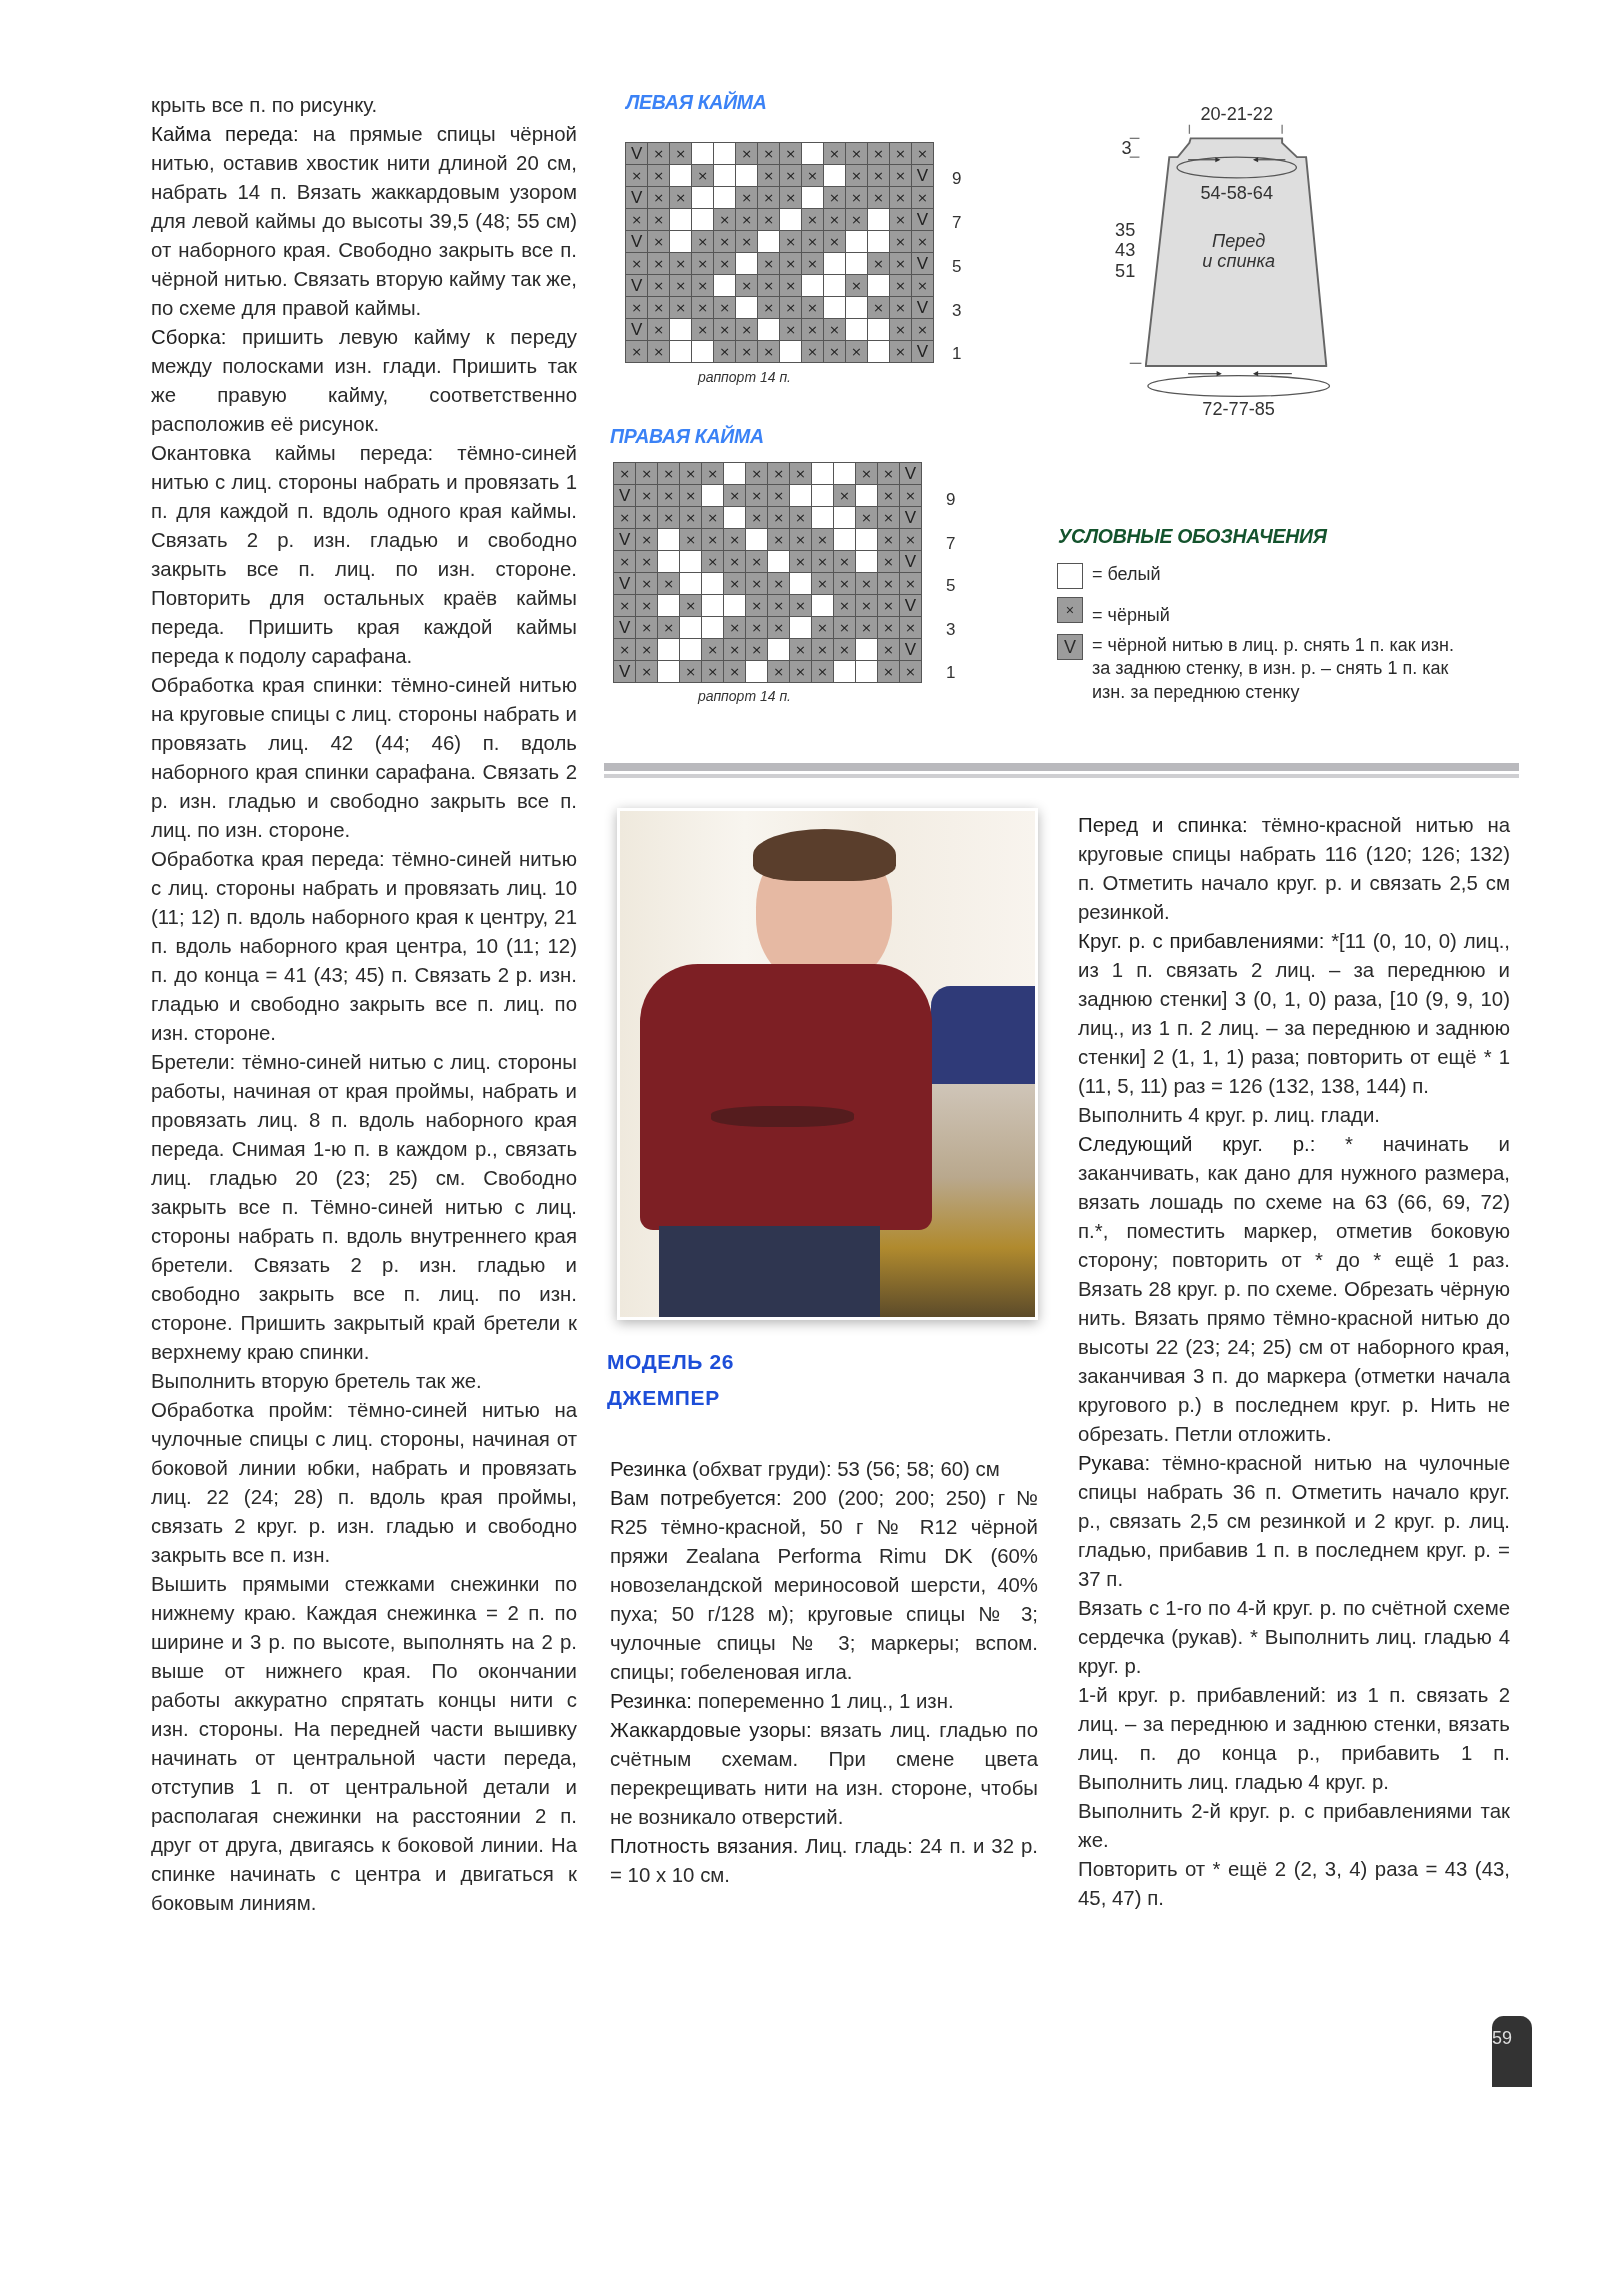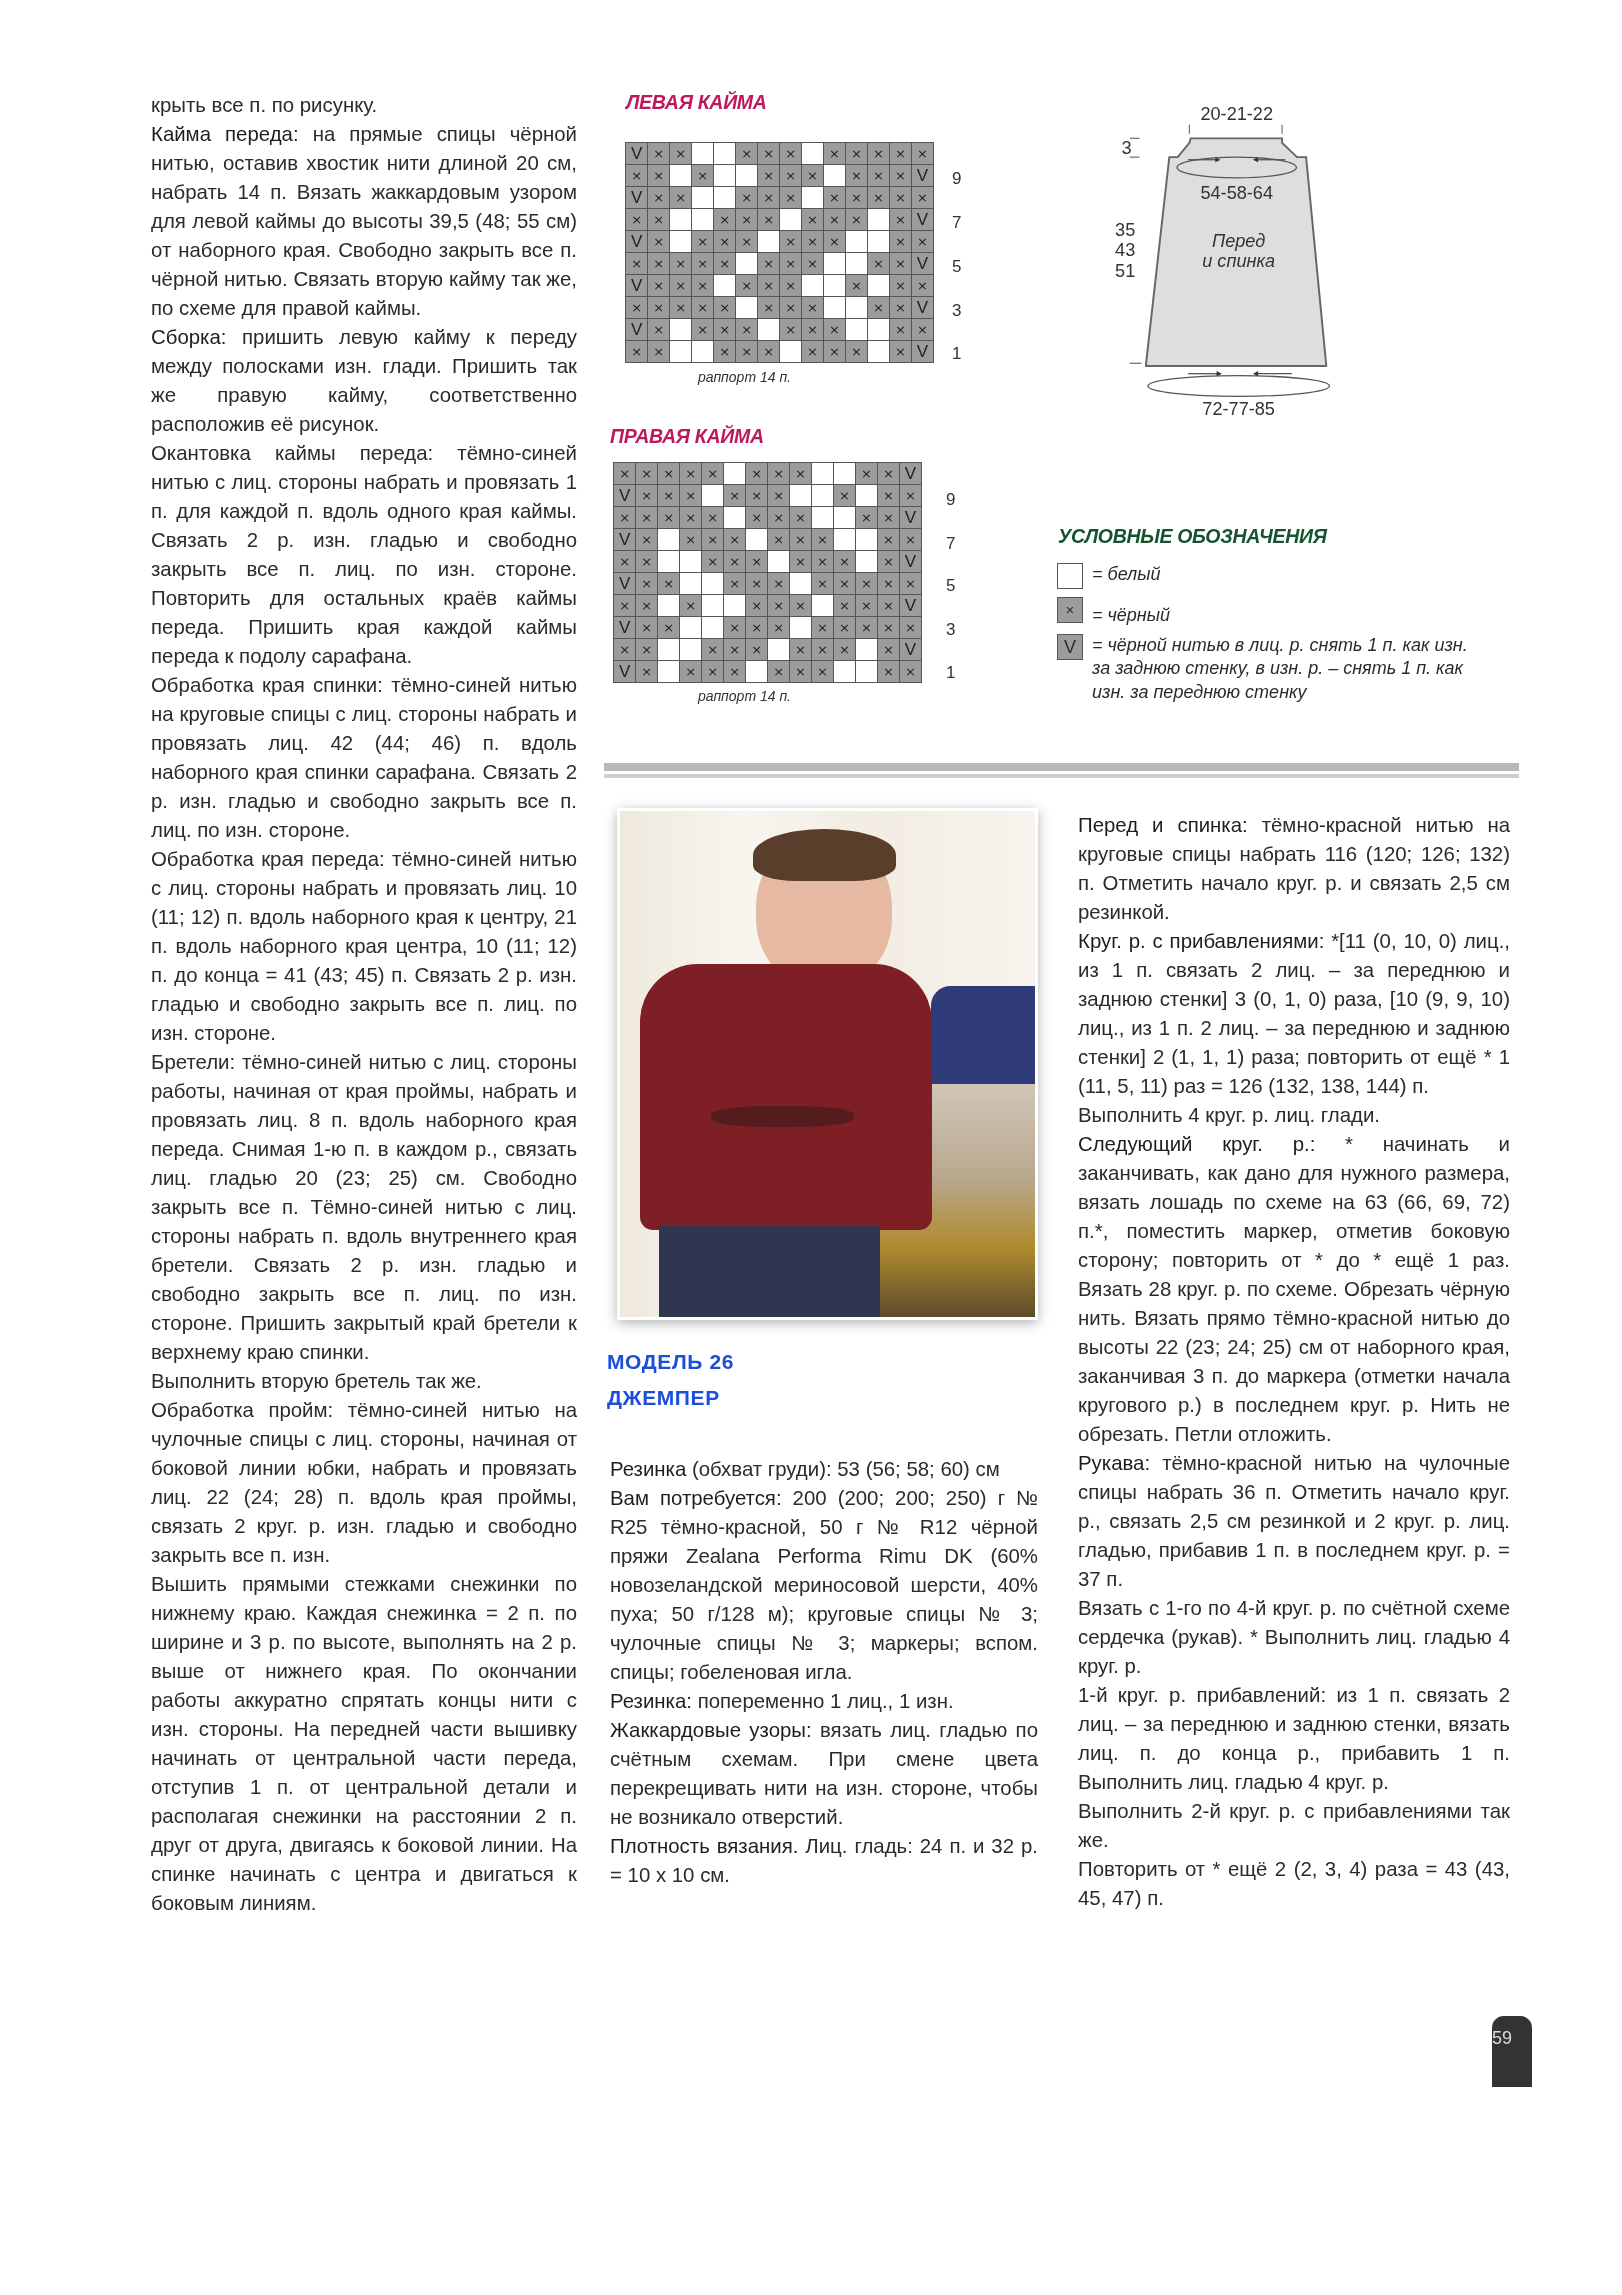--- a/index.html
+++ b/index.html
@@ -5,36 +5,36 @@
   html, body { margin:0; padding:0; background:#ffffff; }
   body { width:1623px; height:2295px; position:relative; overflow:hidden;
          font-family:"Liberation Sans", sans-serif; color:#2b2b2b; }
   .col { position:absolute; font-size:20.4px; line-height:29px; text-align:justify; }
   .col p { margin:0; }
   .col b { font-weight:normal; color:#1e1e1e; }
   #col-left { left:151px; top:91px; width:426px; }
   #col-mid { left:610px; top:1455px; width:428px; }
   #col-right { left:1078px; top:811px; width:432px; }
 
-  .chart-title { position:absolute; font-weight:bold; font-style:italic; font-size:19.5px; color:#be185d; letter-spacing:-0.3px; }
+  .chart-title { position:absolute; font-weight:bold; font-style:italic; font-size:19.5px; color:#3b82f6; letter-spacing:-0.3px; }
   .grid { position:absolute; display:grid; grid-template-columns:repeat(14, 21.4px); grid-auto-rows:21.4px;
           border:1.3px solid #555; background:#555; gap:0.6px; }
   .cell { background:#9c9c9c; display:flex; align-items:center; justify-content:center;
           font-size:13px; color:#222; font-family:"DejaVu Sans", sans-serif; }
   .cell.w { background:#ffffff; }
   .cell.v { font-size:17px; font-family:"Liberation Sans", sans-serif; }
   .rownum { position:absolute; font-size:17px; color:#333; width:19.5px; text-align:center; }
   .rapport { position:absolute; font-style:italic; font-size:14px; color:#333; }
 
   .legend-title { position:absolute; left:1058px; top:525px; font-weight:bold; font-style:italic; font-size:19.5px; color:#14532d; letter-spacing:-0.3px;}
   .legend-item { position:absolute; left:1057px; display:flex; align-items:flex-start; }
   .legend-box { width:26px; height:26px; border:1.3px solid #555; box-sizing:border-box; display:flex; align-items:center; justify-content:center; font-size:14.3px; margin-right:9px; flex-shrink:0; }
   .legend-box.x { background:#9c9c9c; }
   .legend-box.v { background:#9c9c9c; font-size:18px; }
-  .legend-text { font-style:italic; font-size:18px; line-height:23.4px; color:#2b2b2b; }
+  .legend-text { font-size:18px; line-height:23.4px; color:#2b2b2b; }
 
   .divider-1 { position:absolute; left:604px; top:763px; width:915px; height:7.8px; background:#b9b9bd; }
   .divider-2 { position:absolute; left:604px; top:774px; width:915px; height:3.9px; background:#cfcfd2; }
 
   .photo { position:absolute; left:617px; top:808px; width:415px; height:506px; box-shadow:0 2.6px 11.7px rgba(0,0,0,0.3); overflow:hidden; background:#f3efe8; border:3.9px solid #fff; }
   .model-title { position:absolute; left:607px; top:1344px; font-weight:bold; font-size:21px; line-height:36px; color:#1d4ed8; letter-spacing:0.6px; }
 
   .page-tab { position:absolute; left:1492px; top:2016px; width:40px; height:71px; background:#333; border-radius:11.7px 11.7px 0 0; color:#ddd; font-size:18px; text-align:left; padding-top:11.7px; box-sizing:border-box; }
 </style>
 </head>

